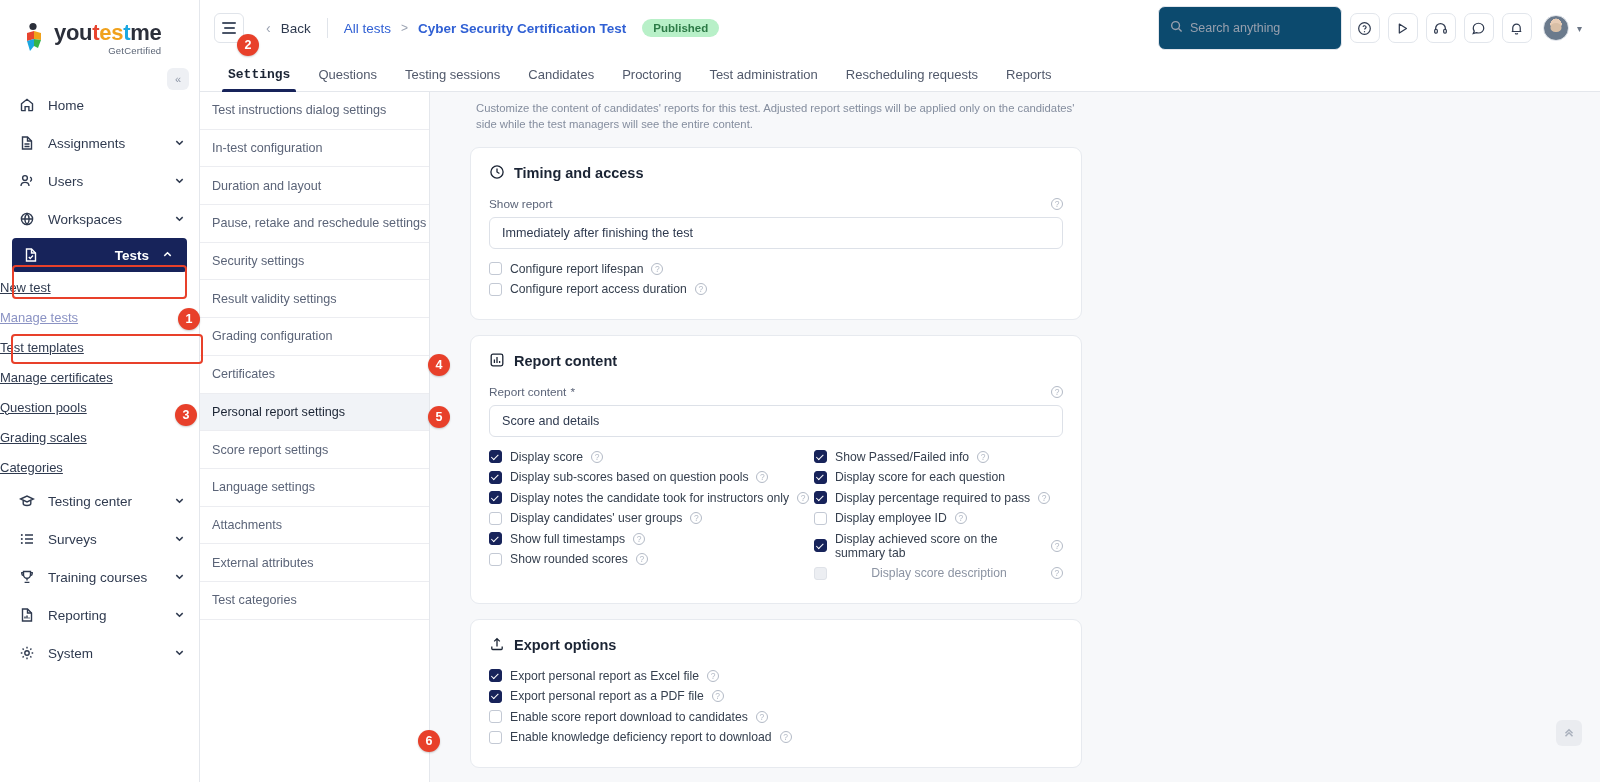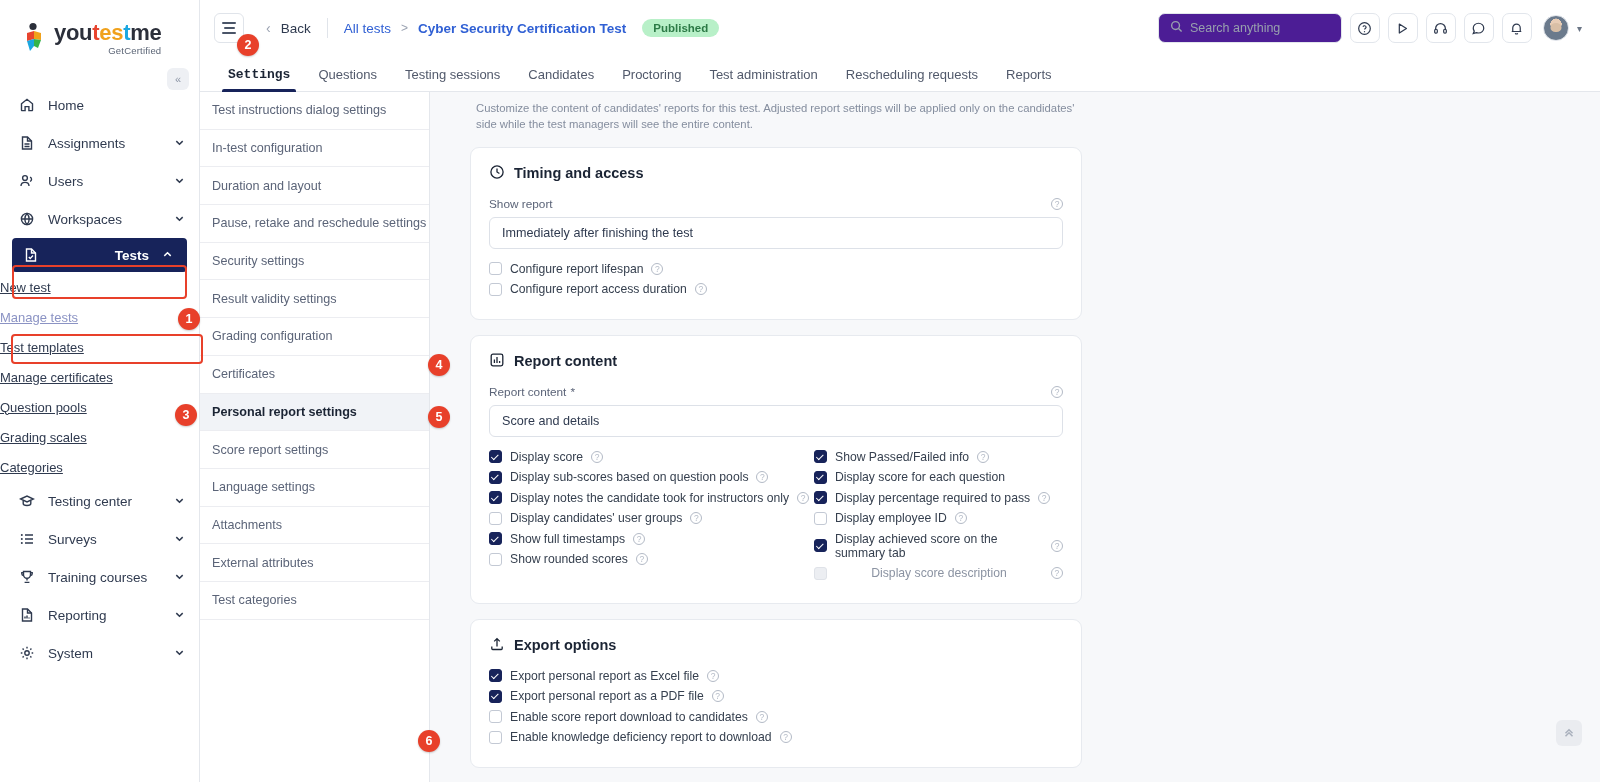--- a/index.html
+++ b/index.html
@@ -94,23 +94,23 @@
   .crumb { font-size: 13.5px; color: #3060d4; cursor: pointer; }
   .crumb-sep { font-size: 12px; color: #9aa2b1; }
   .crumb.strong { font-weight: 700; }
   .pill {
     background: #b8f0c8; color: #2c7a46; font-size: 11.5px; font-weight: 600;
     padding: 3px 11px; border-radius: 11px; margin-left: 6px;
   }
 
   .topbar-right { margin-left: auto; display: flex; align-items: center; gap: 8px; }
   .search {
-    width: 184px; height: 30px; border: 1px solid #e2e6ec; border-radius: 7px;
+    width: 184px; height: 44px; border: 1px solid #e2e6ec; border-radius: 7px;
     display: flex; align-items: center; gap: 7px; padding: 0 11px;
-    color: #98a0ae; font-size: 12.5px; background: #4c1d95; cursor: text;
+    color: #98a0ae; font-size: 12.5px; background: #0c4a6e; cursor: text;
   }
   .icon-btn {
     width: 30px; height: 30px; border: 1px solid #e2e6ec; border-radius: 7px;
     display: flex; align-items: center; justify-content: center;
     cursor: pointer; background:#fff; color:#2f3a4f;
   }
   .avatar {
     width: 26px; height: 26px; border-radius: 50%; margin-left: 3px;
     background: radial-gradient(circle at 50% 34%, #e8cdb6 0 28%, #6b7a8c 29% 100%);
     border: 1px solid #dfe3e9; cursor: pointer; position:relative; overflow:hidden;
@@ -137,21 +137,21 @@
   
   .subnav {
     width: 230px; flex: 0 0 230px; border-right: 1px solid #e4e7ec;
     background: #fff; overflow: hidden;
   }
   .subnav-item {
     height: 37.7px; display: flex; align-items: center; padding-left: 12px;
     font-size: 12.6px; color: #5b6478; border-bottom: 1px solid #ecedf1;
     cursor: pointer;
   }
-  .subnav-item.selected { background: #f1f3f7; color: #1b2434; font-weight: 700; }
+  .subnav-item.selected { background: #f1f3f7; color: #1b2434; font-weight: 400; }
 
   
   .content {
     flex: 1; background: #f7f8fa; padding: 0 0 0 0; position: relative;
     overflow: hidden;
   }
   .content-inner { padding: 8px 0 0 40px; width: 100%; }
   .intro {
     font-size: 11.3px; color: #848d9e; line-height: 1.45;
     max-width: 600px; margin-bottom: 14px; margin-left: 6px;

